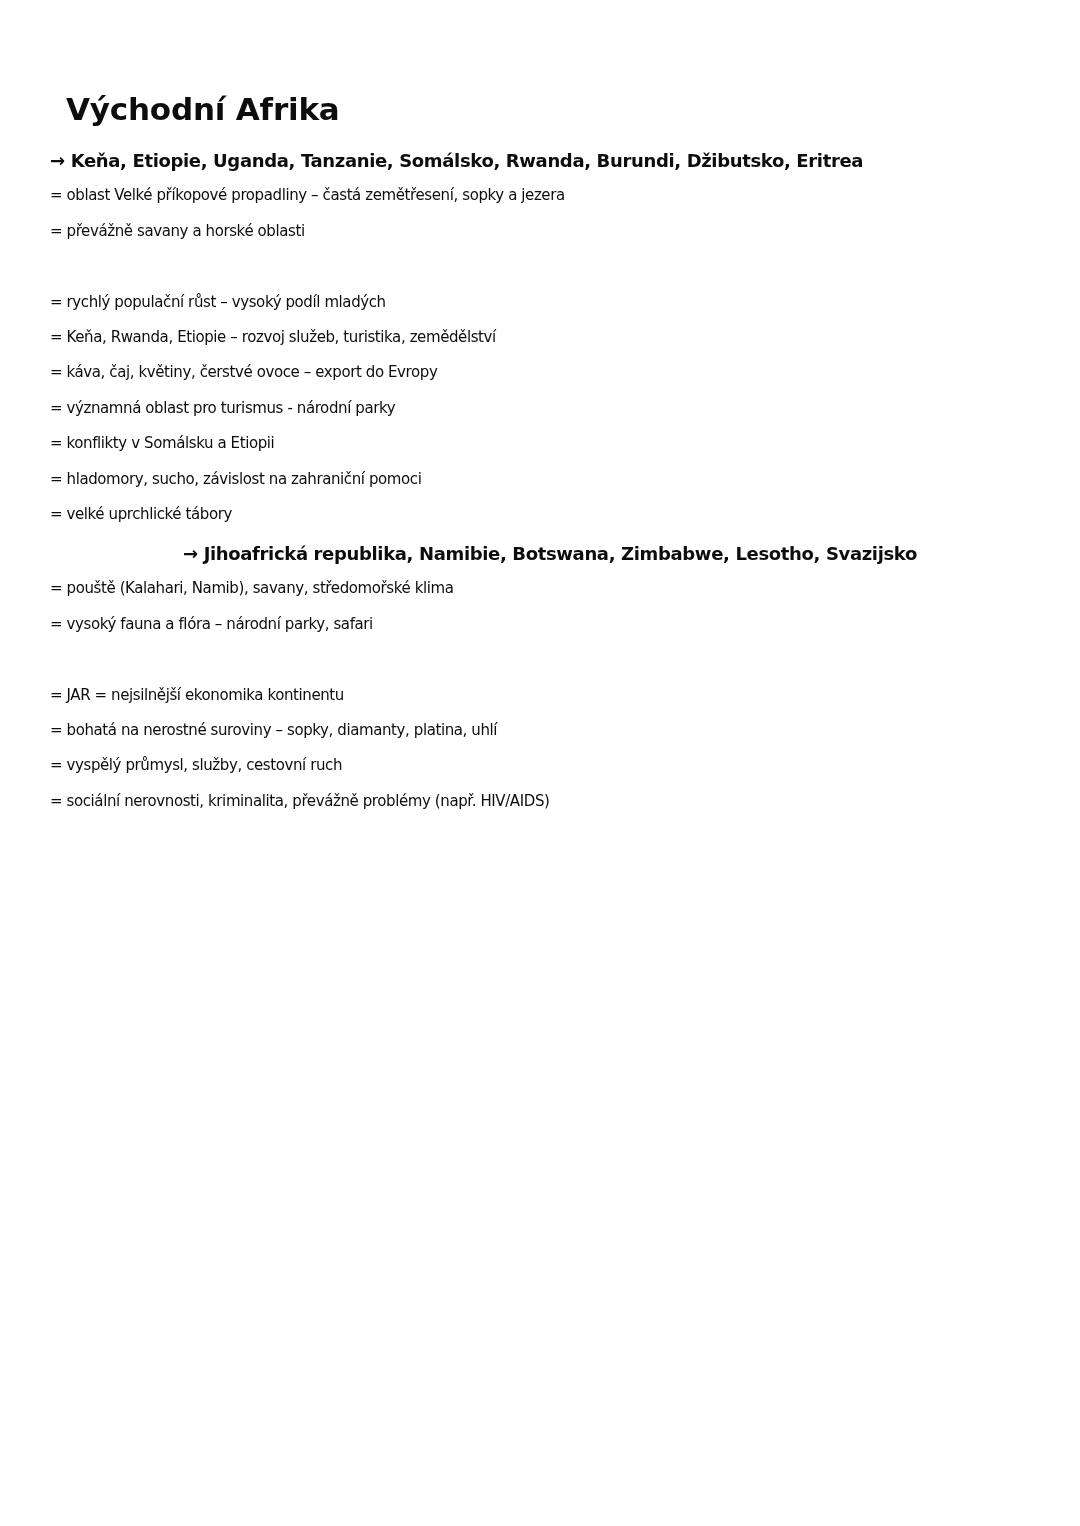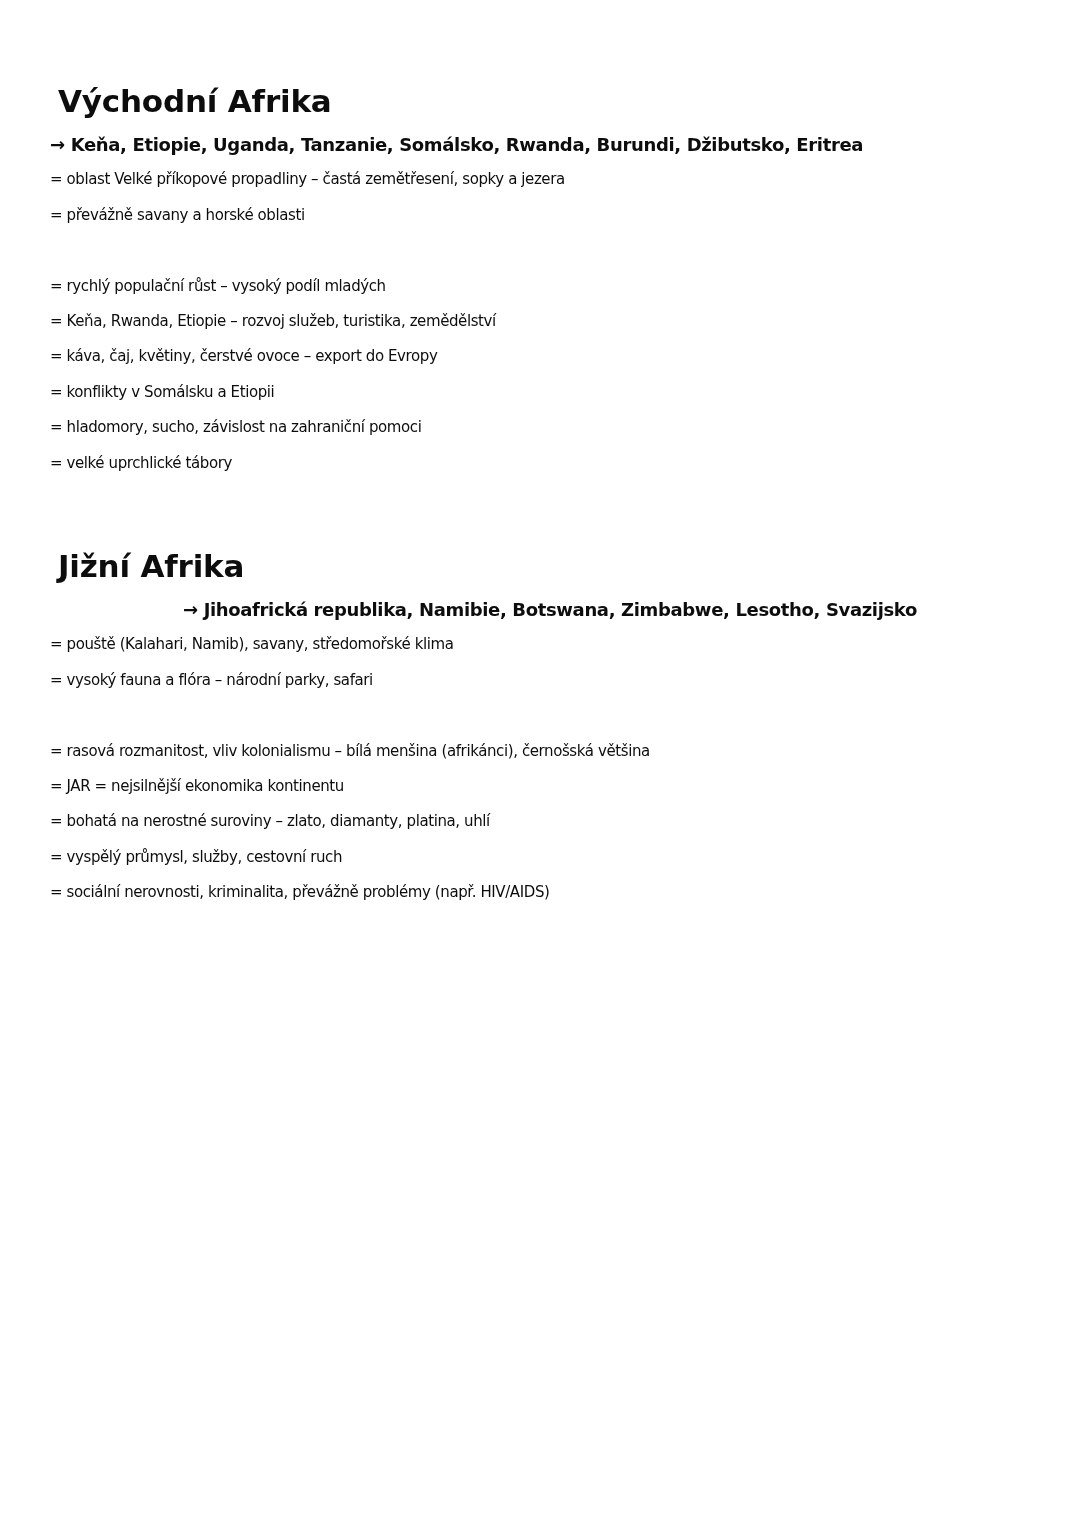--- a/index.html
+++ b/index.html
@@ -23,21 +23,21 @@
     }
     .section {
       position: absolute;
       left: 0;
       width: 1000px;
     }
     .heading {
       font-weight: bold;
       font-size: 31px;
       line-height: 40px;
-      margin: 8px;
+      margin: 16px;
       letter-spacing: -0.2px;
       white-space: nowrap;
     }
     .countries {
       font-weight: bold;
       font-size: 18px;
       line-height: 35.4px;
       white-space: nowrap;
       letter-spacing: -0.35px;
     }
@@ -58,31 +58,30 @@
 
   <div class="section" style="top:73px;">
     <h1 class="heading">Východní Afrika</h1>
     <div class="countries" style="margin-top:-2px;">→ Keňa, Etiopie, Uganda, Tanzanie, Somálsko, Rwanda, Burundi, Džibutsko, Eritrea</div>
     <div class="line">= oblast Velké příkopové propadliny – častá zemětřesení, sopky a jezera</div>
     <div class="line">= převážně savany a horské oblasti</div>
     <div class="spacer"></div>
     <div class="line">= rychlý populační růst – vysoký podíl mladých</div>
     <div class="line">= Keňa, Rwanda, Etiopie – rozvoj služeb, turistika, zemědělství</div>
     <div class="line">= káva, čaj, květiny, čerstvé ovoce – export do Evropy</div>
+    <div class="line">= významná oblast pro turismus - národní parky</div>
     <div class="line">= konflikty v Somálsku a Etiopii</div>
     <div class="line">= hladomory, sucho, závislost na zahraniční pomoci</div>
     <div class="line">= velké uprchlické tábory</div>
   </div>
 
   <div class="section" style="top:538px;">
-    <h1 class="heading">Jižní Afrika</h1>
     <div class="countries" style="margin-top:-2px;text-align:center;">→ Jihoafrická republika, Namibie, Botswana, Zimbabwe, Lesotho, Svazijsko</div>
     <div class="line">= pouště (Kalahari, Namib), savany, středomořské klima</div>
     <div class="line">= vysoký fauna a flóra – národní parky, safari</div>
     <div class="spacer"></div>
-    <div class="line">= rasová rozmanitost, vliv kolonialismu – bílá menšina (afrikánci), černošská většina</div>
     <div class="line">= JAR = nejsilnější ekonomika kontinentu</div>
-    <div class="line">= bohatá na nerostné suroviny – zlato, diamanty, platina, uhlí</div>
+    <div class="line">= bohatá na nerostné suroviny – sopky, diamanty, platina, uhlí</div>
     <div class="line">= vyspělý průmysl, služby, cestovní ruch</div>
     <div class="line">= sociální nerovnosti, kriminalita, převážně problémy (např. HIV/AIDS)</div>
   </div>
 
 </div>
 
 </body></html>

